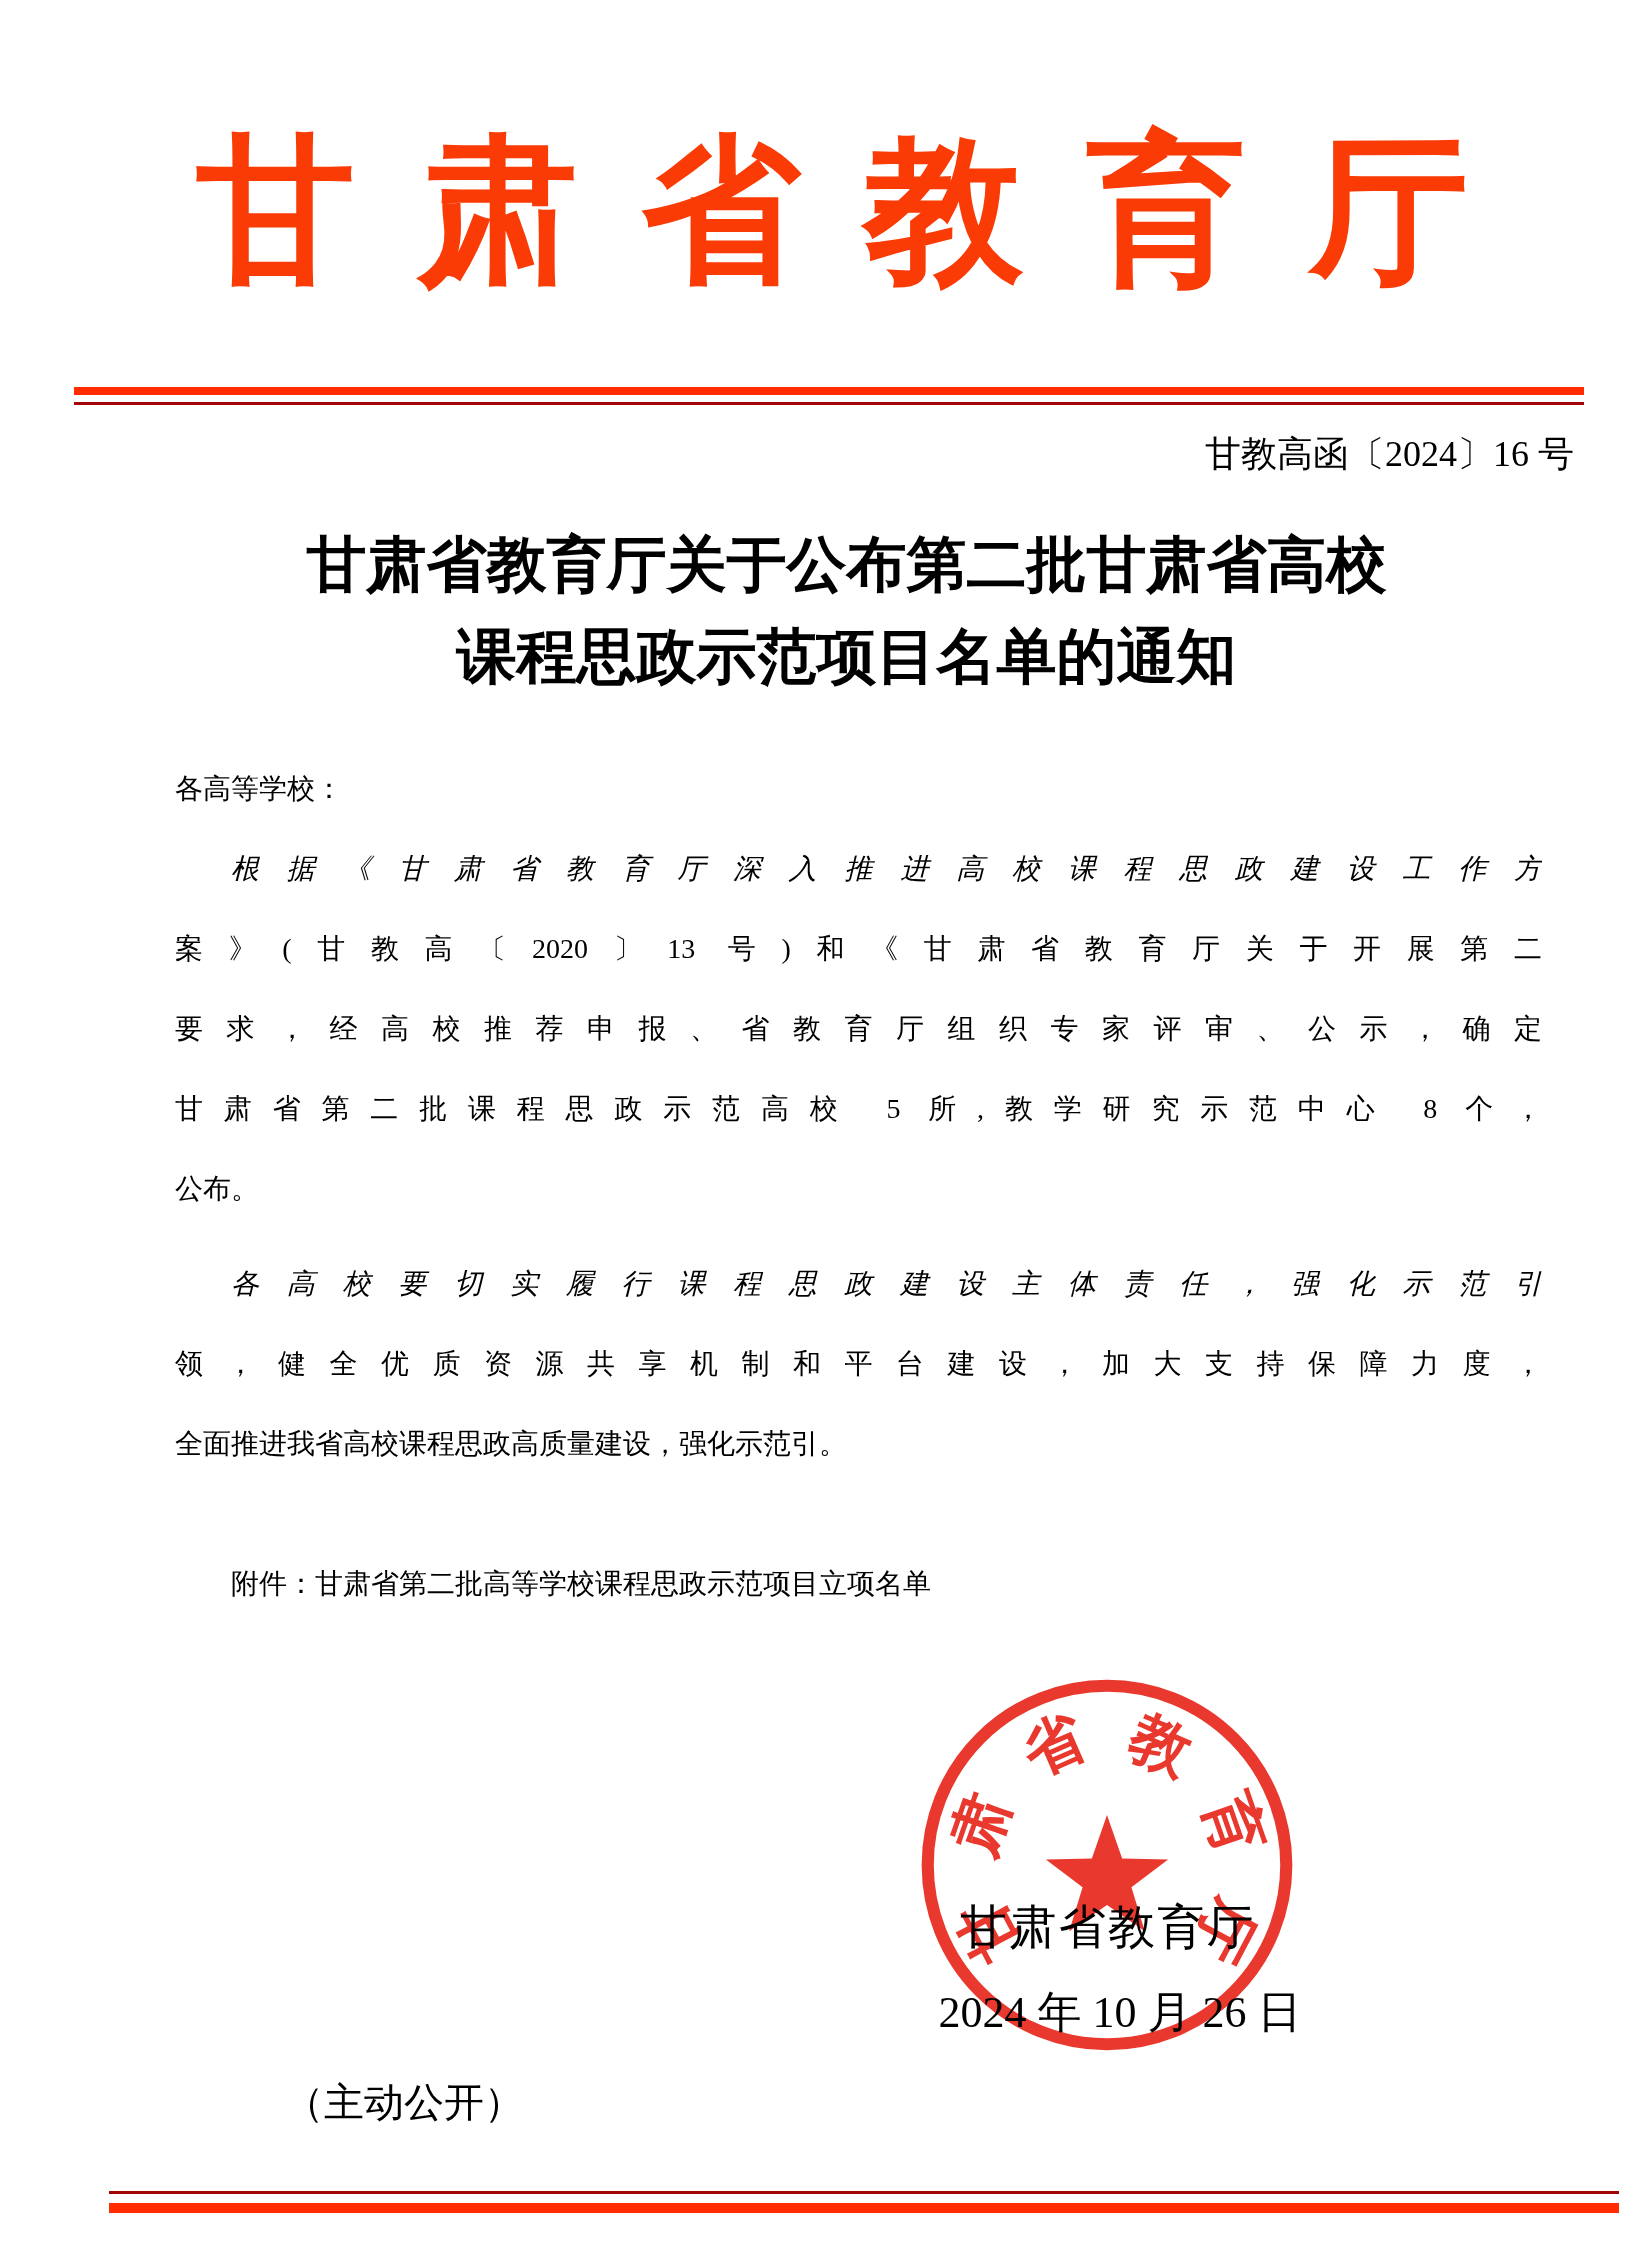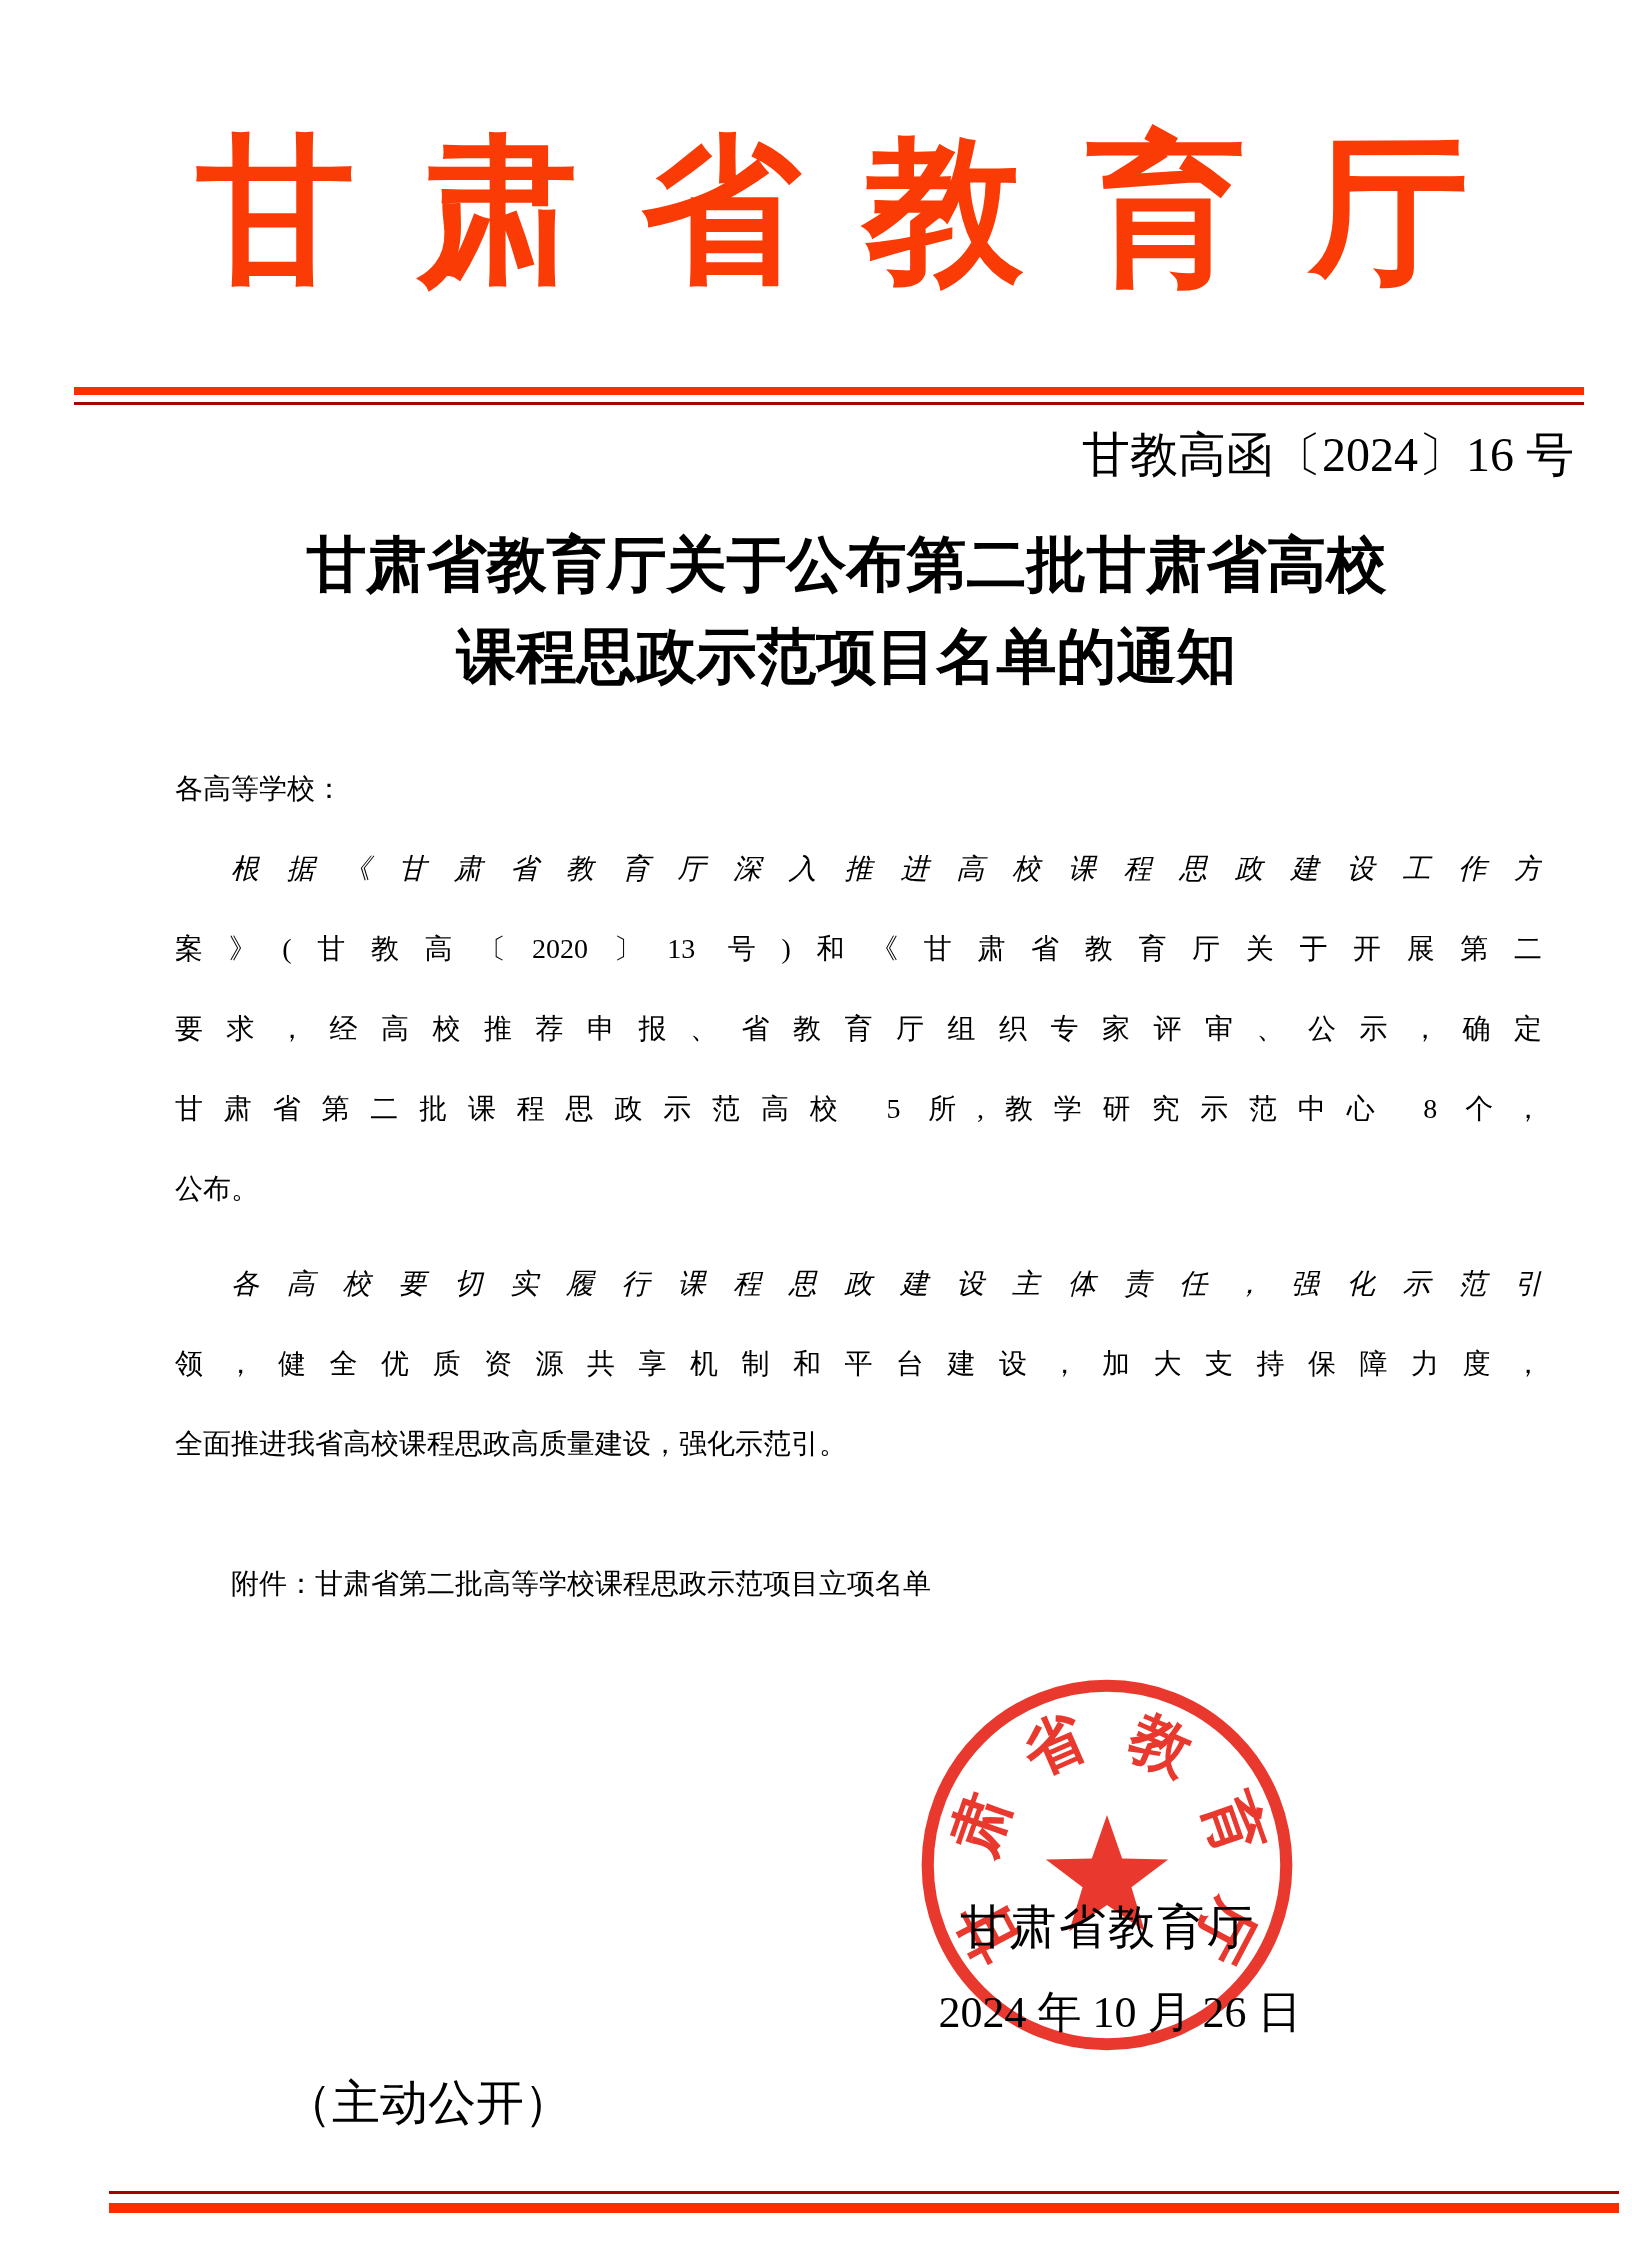--- a/index.html
+++ b/index.html
@@ -32,21 +32,21 @@
   }
   
   .rule{position:absolute;}
   .rule-top-thick{left:74px;top:387px;width:1510px;height:7.5px;background:var(--rule-thick);}
   .rule-top-thin{left:74px;top:402px;width:1510px;height:3px;background:var(--rule-thin);}
   .rule-bottom-thin{left:109px;top:2191px;width:1510px;height:3px;background:var(--rule-thin);}
   .rule-bottom-thick{left:109px;top:2203px;width:1510px;height:9.8px;background:var(--rule-thick);}
   
   .doc-number{
     position:absolute;top:428px;right:107px;
-    font-size:48px;line-height:53px;white-space:nowrap;
+    font-size:36px;line-height:53px;white-space:nowrap;
   }
   
   .notice-title{
     position:absolute;left:163px;top:519px;width:1367px;
     text-align:center;font-weight:bold;
     font-size:60px;line-height:92px;
   }
   
   .body-column{
     position:absolute;left:175px;top:749px;width:1367px;
@@ -70,21 +70,21 @@
   .signature-agency{
     position:absolute;left:1108px;top:1900px;transform:translateX(-50%);
     font-size:47px;line-height:54px;letter-spacing:2.3px;white-space:nowrap;
   }
   .signature-date{
     position:absolute;left:1120px;top:1986px;transform:translateX(-50%);
     font-size:44px;line-height:54px;white-space:nowrap;
   }
   .disclosure-note{
     position:absolute;left:284px;top:2076px;
-    font-size:48px;line-height:54px;white-space:nowrap;
+    font-size:40px;line-height:54px;white-space:nowrap;
   }
   
   .seal{
     position:absolute;left:907px;top:1665px;width:400px;height:400px;
     mix-blend-mode:multiply;opacity:.93;
   }
   .seal svg{width:100%;height:100%;}
   .seal-ring{fill:none;stroke:var(--seal-red);stroke-width:17px;}
   .seal-star{fill:var(--seal-red);}
   .seal-char{

